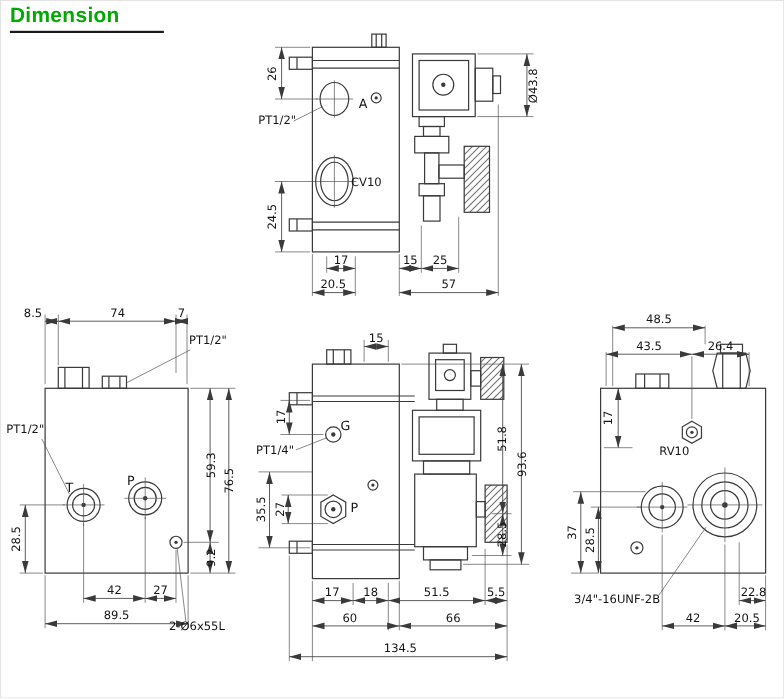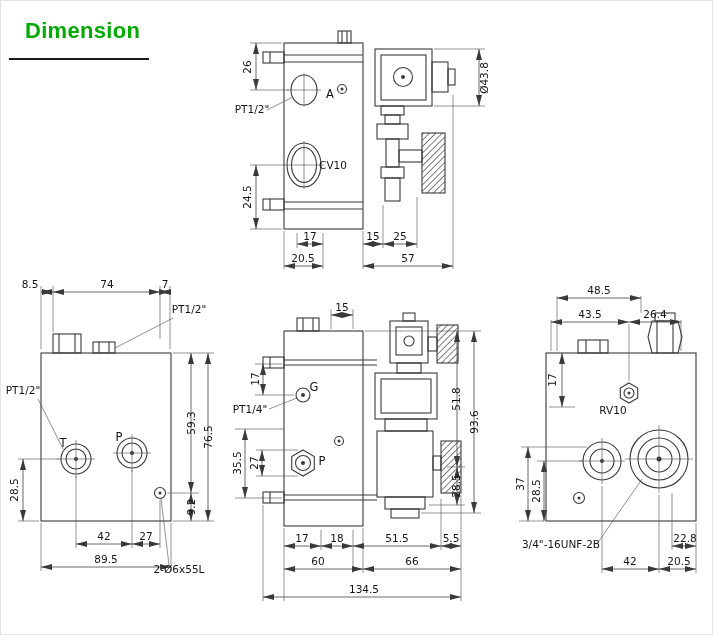--- a/index.html
+++ b/index.html
@@ -1,19 +1,19 @@
 <!DOCTYPE html>
 <html><head>
 <meta charset="utf-8">
 <style>
   html,body{margin:0;padding:0;background:#ffffff;}
   body{width:713px;height:635px;font-family:"DejaVu Sans",sans-serif;}
   .canvas{position:relative;width:713px;height:635px;background:#fff;overflow:hidden;border:1px solid #e3e3e3;box-sizing:border-box;}
   .title-block{position:absolute;top:3px;left:8px;z-index:2;}
-  .title-block h1{margin:16px;font-size:22px;line-height:22px;font-weight:bold;color:#00aa00;letter-spacing:.3px;font-family:"Liberation Sans","DejaVu Sans",sans-serif;}
+  .title-block h1{margin:0;font-size:19px;line-height:22px;font-weight:bold;color:#00aa00;letter-spacing:.3px;font-family:"Liberation Sans","DejaVu Sans",sans-serif;}
   .title-underline{width:140px;height:2px;background:#1a1a1a;margin-top:2px;}
   svg{position:absolute;top:0;left:0;}
   svg .s{fill:none;stroke:#3a3a3a;stroke-width:1.1;}
   svg .t{fill:none;stroke:#4a4a4a;stroke-width:0.6;}
   svg .d{fill:none;stroke:#3a3a3a;stroke-width:0.75;marker-start:url(#arr);marker-end:url(#arr);}
   svg .h{fill:url(#hatch);stroke:#3a3a3a;stroke-width:1.1;}
   svg .dot{fill:#3a3a3a;stroke:none;}
   text.dim-label{font-family:"DejaVu Sans",sans-serif;font-size:10.5px;fill:#141414;text-anchor:middle;}
   text.port-label{font-family:"DejaVu Sans",sans-serif;font-size:11.5px;fill:#141414;text-anchor:middle;}
   text.callout-label{font-family:"DejaVu Sans",sans-serif;font-size:10.5px;fill:#141414;text-anchor:middle;}

